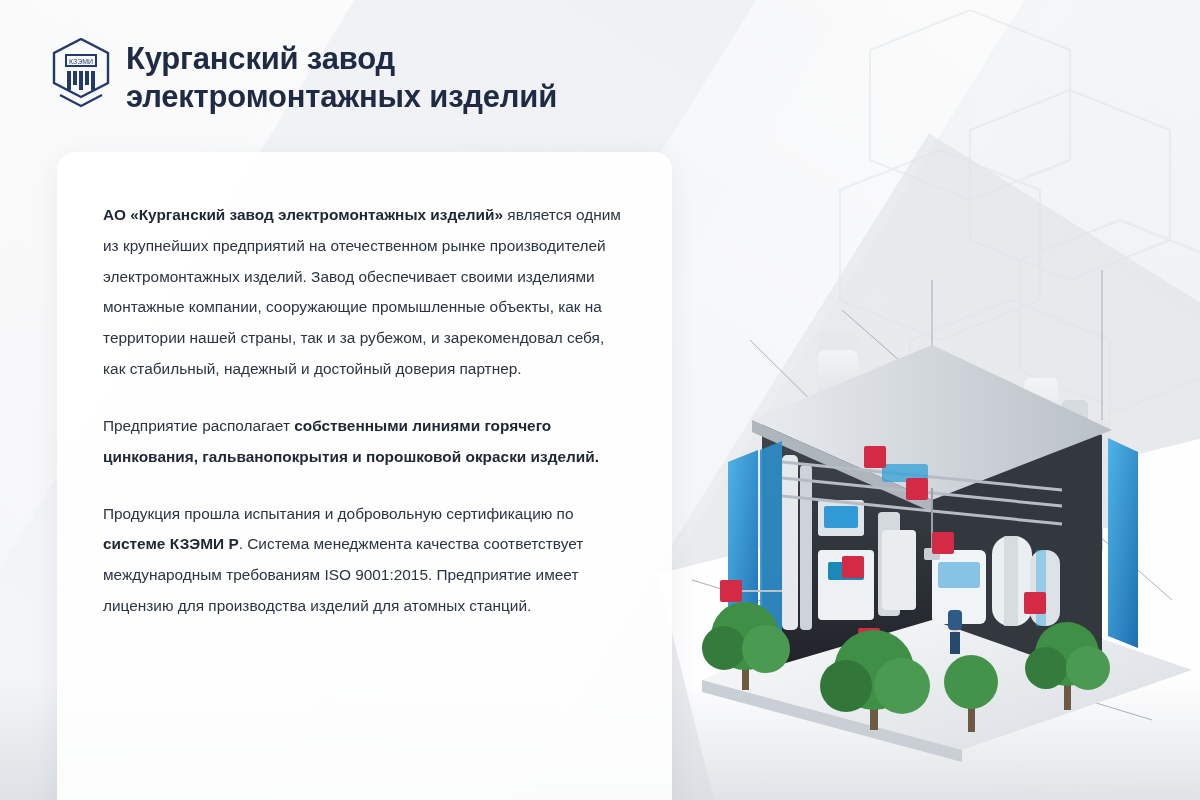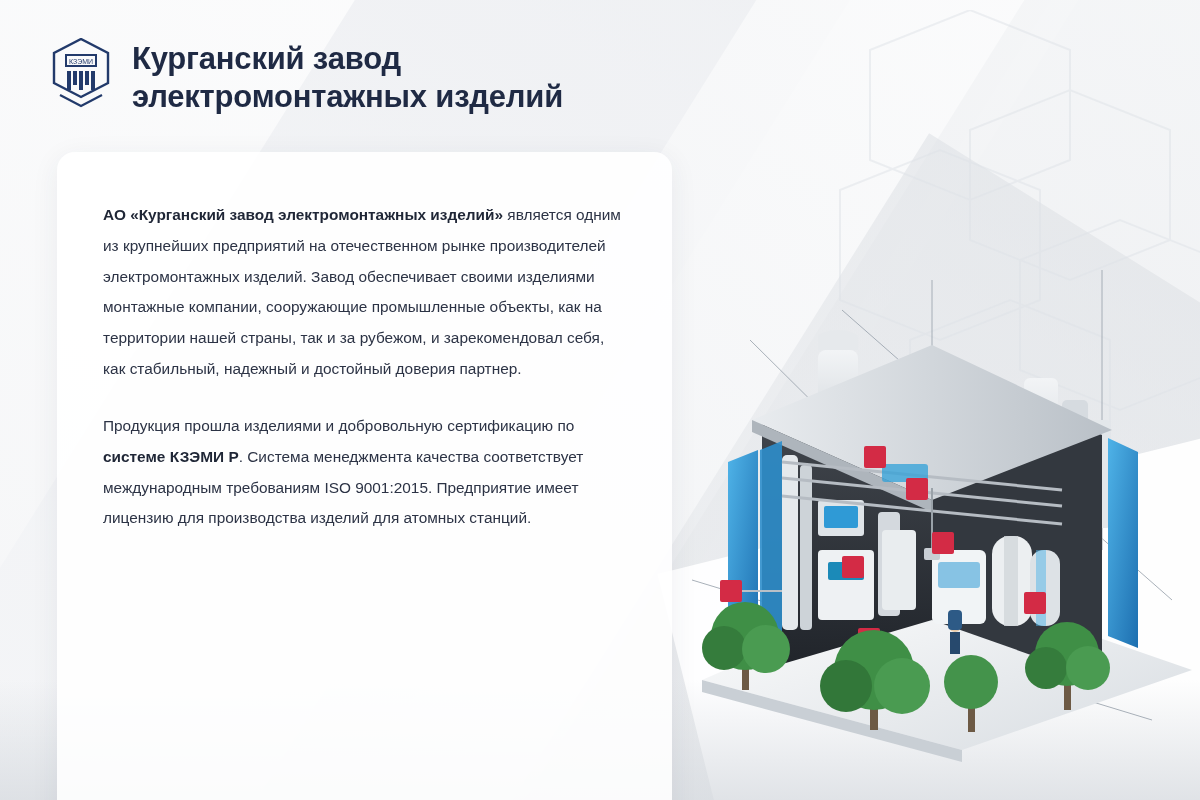--- a/index.html
+++ b/index.html
@@ -92,21 +92,21 @@
     opacity: .5;
   }
 
   
   .header {
     position: absolute;
     left: 52px;
     top: 38px;
     display: flex;
     align-items: flex-start;
-    gap: 22px;
+    gap: 16px;
     z-index: 6;
   }
   .logo-mark { width: 58px; height: 74px; flex: none; }
   .title {
     font-size: 31px;
     line-height: 1.23;
     font-weight: bold;
     color: #1f2a44;
     letter-spacing: -0.2px;
     white-space: pre-line;
@@ -314,17 +314,20 @@
   </svg>
 
   <div class="bg-white-wedge"></div>
   <div class="bg-bottom-shade"></div>
 
   <div class="card">
     <p class="para">
       <b>АО «Курганский завод электромонтажных изделий»</b><span> является одним из крупнейших предприятий на отечественном рынке производителей электромонтажных изделий. Завод обеспечивает своими изделиями монтажные компании, сооружающие промышленные объекты, как на территории нашей страны, так и за рубежом, и зарекомендовал себя, как стабильный, надежный и достойный доверия партнер.</span>
     </p>
     <p class="para">
-      <span>Продукция прошла изделиями и добровольную сертификацию по </span><b>системе КЗЭМИ Р</b><span>. Система менеджмента качества соответствует международным требованиям ISO 9001:2015. Предприятие имеет лицензию для производства изделий для атомных станций.</span>
+      <span>Предприятие располагает </span><b>собственными линиями горячего цинкования, гальванопокрытия и порошковой окраски изделий.</b>
+    </p>
+    <p class="para">
+      <span>Продукция прошла испытания и добровольную сертификацию по </span><b>системе КЗЭМИ Р</b><span>. Система менеджмента качества соответствует международным требованиям ISO 9001:2015. Предприятие имеет лицензию для производства изделий для атомных станций.</span>
     </p>
   </div>
 
 </div>
 
 </body></html>

